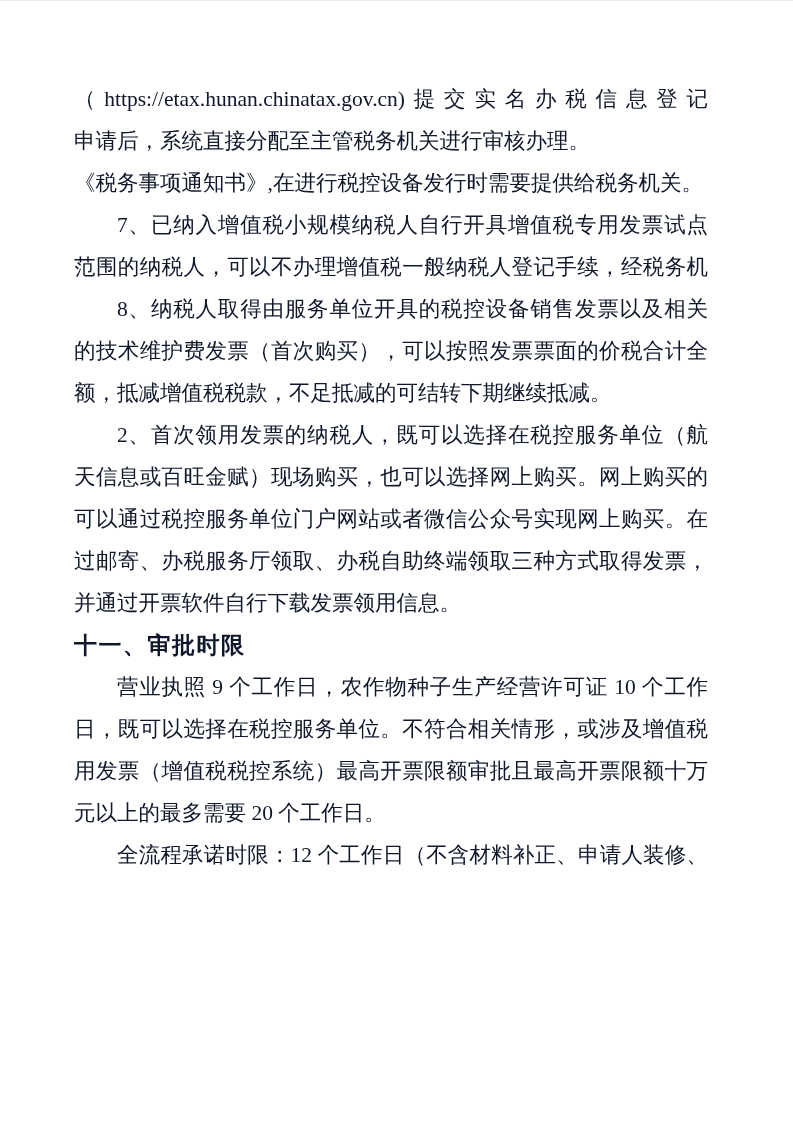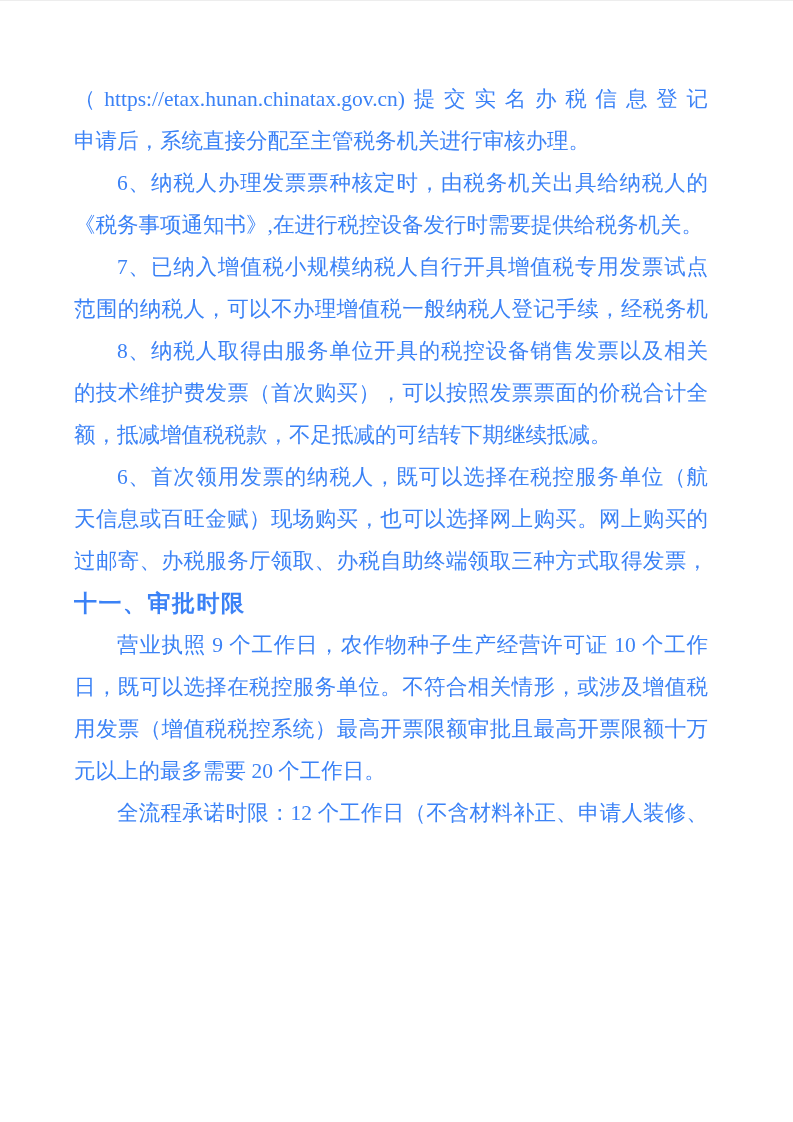--- a/index.html
+++ b/index.html
@@ -23,21 +23,21 @@
     left: 74px;
     top: 77px;
     width: 634px;
   }
   .line {
     height: 42px;
     line-height: 42px;
     font-size: 21.5px;
     text-align: left;
     overflow: hidden;
-    color: #3b82f6;
+    color: #0f172a;
   }
   .line.justify {
     text-align: justify;
     text-align-last: justify;
   }
   .line.indent {
     text-indent: 43px;
   }
   .line.heading {
     font-family: "Liberation Sans", "DejaVu Sans", sans-serif;
@@ -48,30 +48,31 @@
     text-align-last: left;
   }
 </style>
 </head>
 <body>
 
 <div class="page">
   <div class="content">
       <div class="line justify">（https://etax.hunan.chinatax.gov.cn)提交实名办税信息登记</div>
       <div class="line">申请后，系统直接分配至主管税务机关进行审核办理。</div>
-      <div class="line indent justify">6、纳税人办理发票票种核定时，由税务机关出具给纳税人的</div>
       <div class="line">《税务事项通知书》,在进行税控设备发行时需要提供给税务机关。</div>
       <div class="line indent justify">7、已纳入增值税小规模纳税人自行开具增值税专用发票试点</div>
       <div class="line justify">范围的纳税人，可以不办理增值税一般纳税人登记手续，经税务机</div>
       <div class="line indent justify">8、纳税人取得由服务单位开具的税控设备销售发票以及相关</div>
       <div class="line justify">的技术维护费发票（首次购买），可以按照发票票面的价税合计全</div>
       <div class="line">额，抵减增值税税款，不足抵减的可结转下期继续抵减。</div>
-      <div class="line indent justify">6、首次领用发票的纳税人，既可以选择在税控服务单位（航</div>
+      <div class="line indent justify">2、首次领用发票的纳税人，既可以选择在税控服务单位（航</div>
       <div class="line justify">天信息或百旺金赋）现场购买，也可以选择网上购买。网上购买的</div>
+      <div class="line justify">可以通过税控服务单位门户网站或者微信公众号实现网上购买。在</div>
       <div class="line justify">过邮寄、办税服务厅领取、办税自助终端领取三种方式取得发票，</div>
+      <div class="line">并通过开票软件自行下载发票领用信息。</div>
       <div class="line heading">十一、审批时限</div>
       <div class="line indent justify">营业执照 9 个工作日，农作物种子生产经营许可证 10 个工作</div>
       <div class="line justify">日，既可以选择在税控服务单位。不符合相关情形，或涉及增值税专</div>
       <div class="line justify">用发票（增值税税控系统）最高开票限额审批且最高开票限额十万</div>
       <div class="line">元以上的最多需要 20 个工作日。</div>
       <div class="line indent justify">全流程承诺时限：12 个工作日（不含材料补正、申请人装修、</div>
     </div>
 </div>
 
 </body></html>

